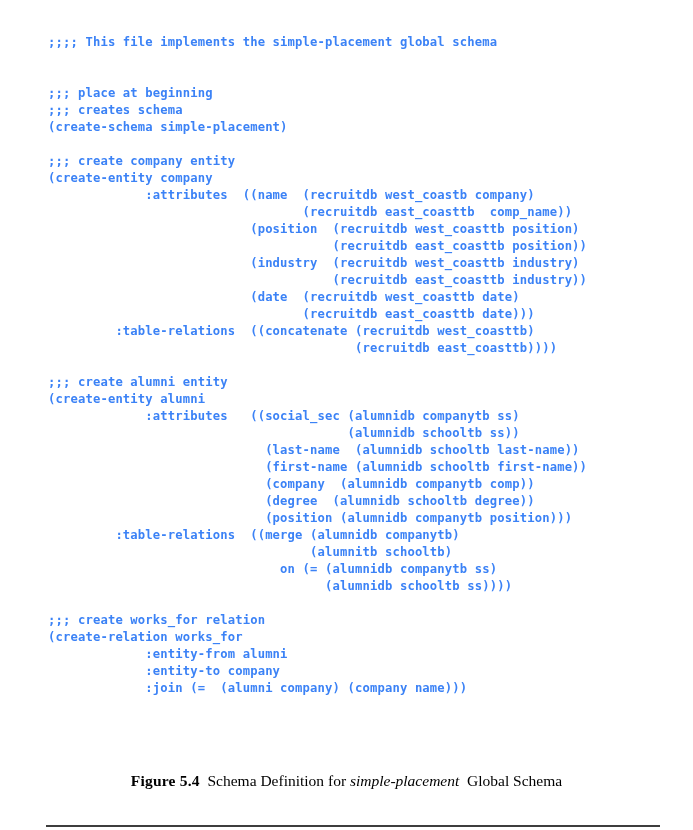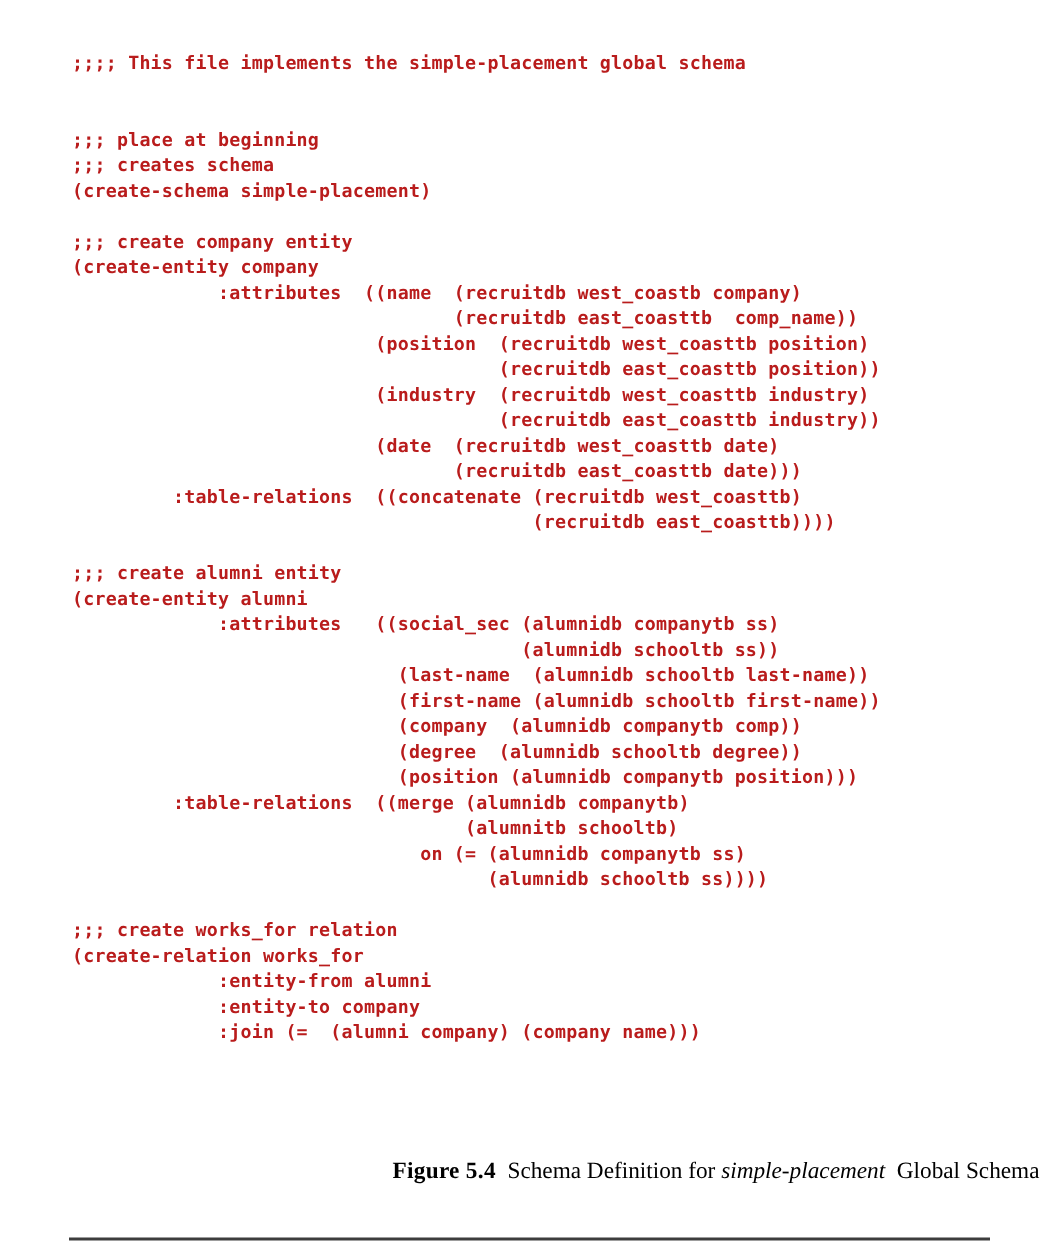--- a/index.html
+++ b/index.html
@@ -25,31 +25,31 @@
   .listing {
     position: absolute;
     left: 48px;
     top: 22px;
     font-family: "Liberation Mono", "DejaVu Sans Mono", monospace;
     font-size: 12.2px;
     line-height: 16px;
     font-weight: bold;
     letter-spacing: 0.15px;
     white-space: pre;
-    color: #b91c1c;
+    color: #3b82f6;
     -webkit-font-smoothing: none;
   }
 
   
   .caption {
     position: absolute;
     left: 0;
     right: 0;
     top: 772px;
-    text-align: right;
+    text-align: center;
     font-family: "Liberation Serif", serif;
     font-size: 15.5px;
     color: #000000;
   }
   .caption .fig-label {
     font-weight: bold;
     letter-spacing: 0.2px;
   }
   .caption .cap-text {
     font-weight: normal;

